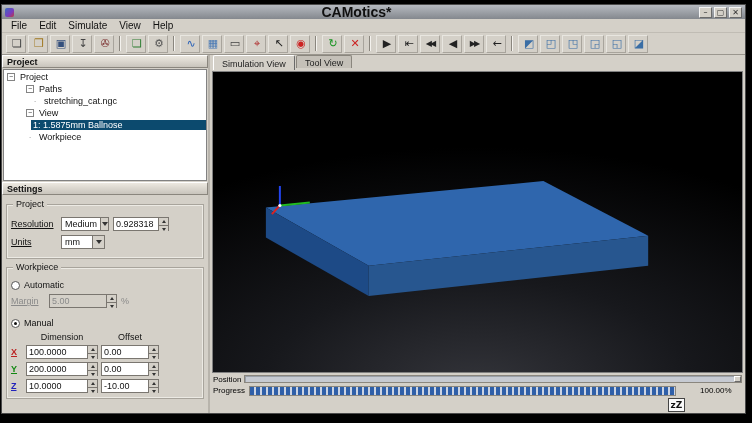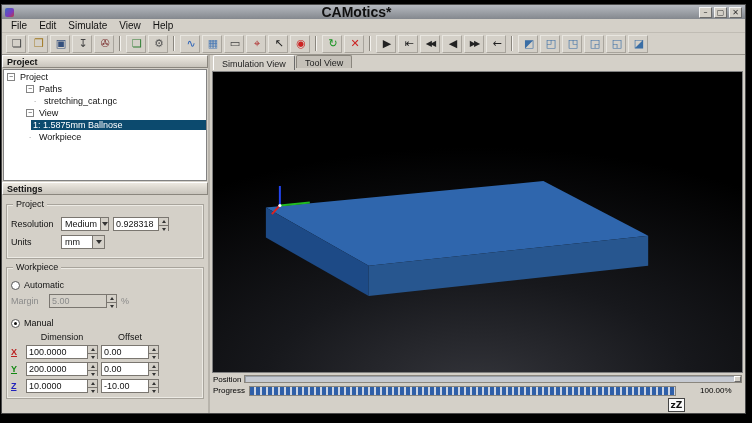--- a/index.html
+++ b/index.html
@@ -67,21 +67,21 @@
     font-size:7px; line-height:6px; text-align:center; color:#333; margin-right:3px;
   }
   .leafdash { width:8px; flex:0 0 8px; color:#9a9a9a; font-size:8px; margin-right:3px; text-align:center; }
   .tree-label { padding:0 2px; white-space:nowrap; }
   .tree-label.fill { flex:1; }
   
   .settings-body { flex:1; padding:3px 2px 2px; font-size:9px; color:#111; overflow:hidden; }
   .group { border:1px solid #a8a49c; box-shadow:inset 0 0 0 1px #eceae4; position:relative; margin:6px 2px 8px; padding:8px 4px 5px; }
   .group-label { position:absolute; top:-6px; left:6px; background:#d4d0c8; padding:0 3px; font-size:9px; }
   .frow { display:flex; align-items:center; gap:4px; margin:4px 0; }
-  .lbl { color:#111; }
+  .lbl { text-decoration:underline; color:#111; }
   .lbl.disabled { color:#8a8a8a; }
   .combo { display:flex; background:#fff; border:1px solid #7a7670; height:14px; align-items:center; font-size:9px; }
   .combo .val { padding:16px 3px; flex:1; white-space:nowrap; }
   .combo .dd { width:12px; height:100%; background:#d4d0c8; border-left:1px solid #7a7670; display:flex; align-items:center; justify-content:center; }
   .combo .dd::after { content:""; border:3px solid transparent; border-top:4px solid #333; margin-top:3px; }
   .spin { display:flex; background:#fff; border:1px solid #7a7670; height:14px; align-items:stretch; }
   .spin .val { padding:0 2px; flex:1; font-size:9px; line-height:12px; white-space:nowrap; overflow:hidden; }
   .spin.disabled { background:#d4d0c8; }
   .spin.disabled .val { color:#8a8a8a; }
   .steppers { width:10px; flex:0 0 10px; display:flex; flex-direction:column; border-left:1px solid #7a7670; }

